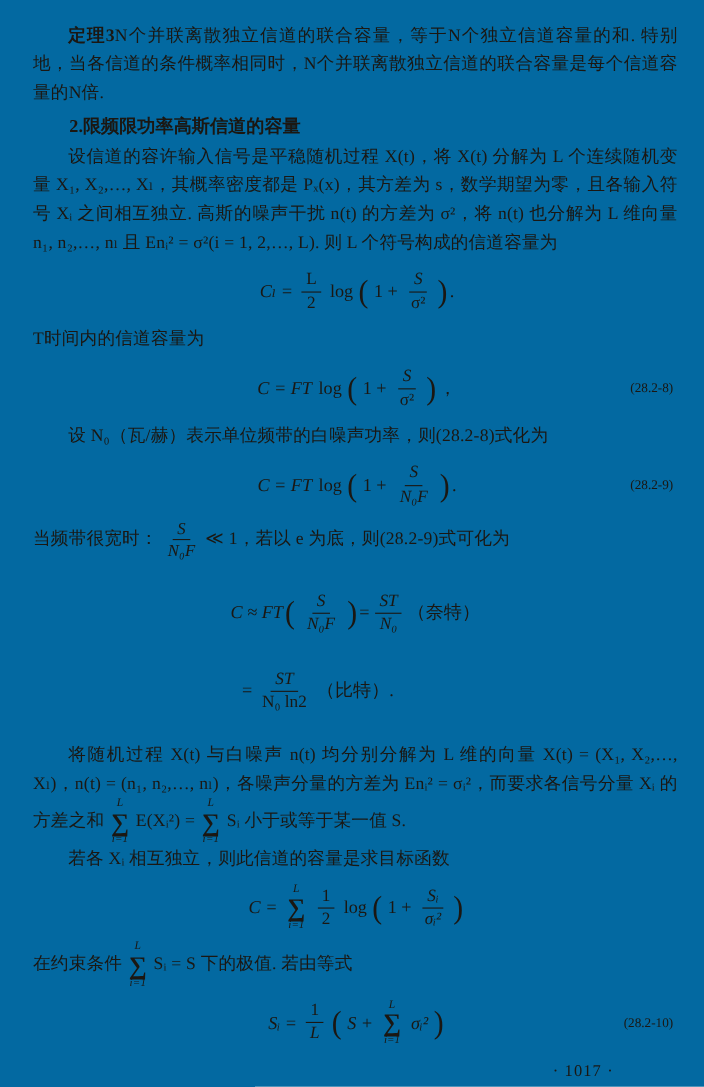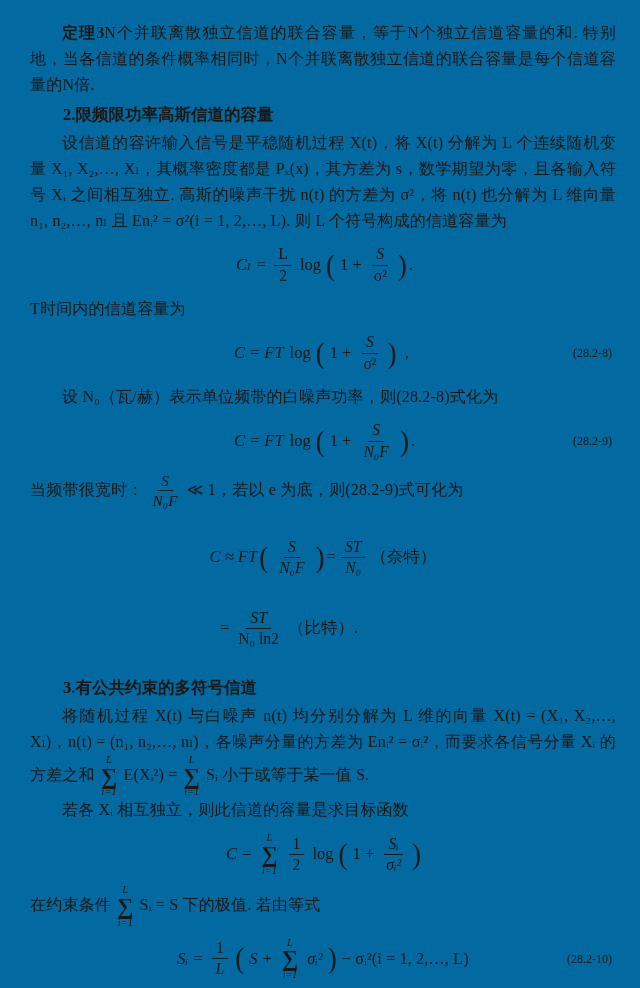--- a/index.html
+++ b/index.html
@@ -140,21 +140,20 @@
     <div class="row row2">
       <span class="gap">=</span>
       <span class="frac">
           <span class="num v">ST</span>
           <span class="den">N₀ ln2</span>
         </span>
       <span>（比特）.</span>
     </div>
   </div>
 
-  <h3 class="sec">3.有公共约束的多符号信道</h3>
 
   <p class="body ind tall"><span>将随机过程 X(t) 与白噪声 n(t) 均分别分解为 L 维的向量 X(t) = (X₁, X₂,…, Xₗ)，n(t) = (n₁, n₂,…, nₗ)，各噪声分量的方差为 Enᵢ² = σᵢ²，而要求各信号分量 Xᵢ 的方差之和</span><span class="sum">
         <span class="top v">L</span>
         <span class="sig">∑</span>
         <span class="bot v">i=1</span>
       </span><span>E(Xᵢ²) =</span><span class="sum">
         <span class="top v">L</span>
         <span class="sig">∑</span>
         <span class="bot v">i=1</span>
       </span><span>Sᵢ 小于或等于某一值 S.</span></p>
@@ -196,19 +195,18 @@
       </span>
     <span class="bp">(</span>
     <span class="v gap">S +</span>
     <span class="sum">
         <span class="top v">L</span>
         <span class="sig">∑</span>
         <span class="bot v">i=1</span>
       </span>
     <span class="v gap">σᵢ²</span>
     <span class="bp">)</span>
-    <span class="gap">− σᵢ²(i = 1, 2,…, L)</span>
     <span class="eq-tag">(28.2-10)</span>
   </div>
 
   <div class="footer">· 1017 ·</div>
 
 </div>
 
 </body></html>

